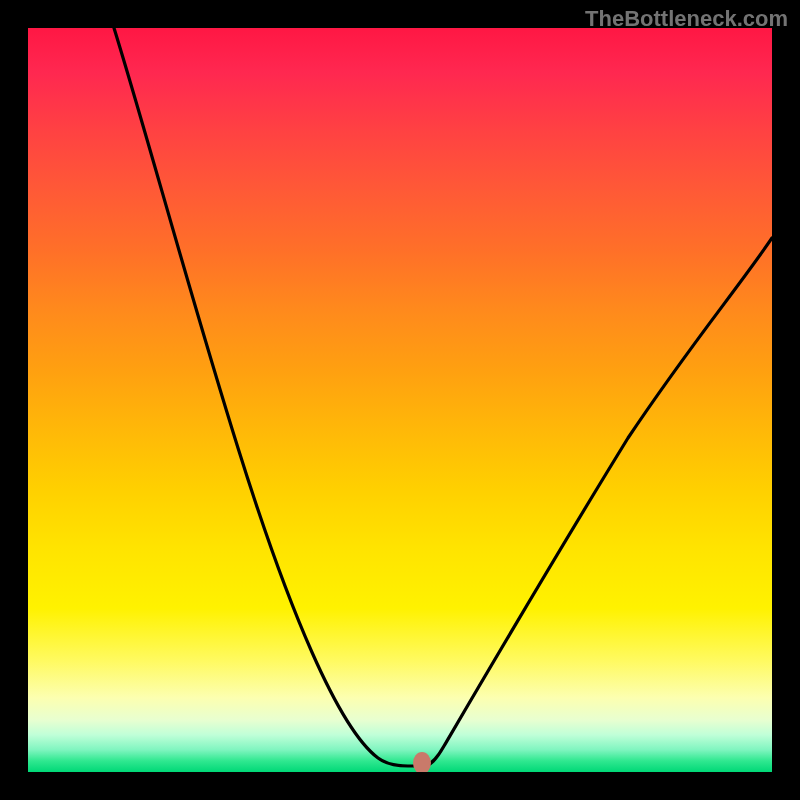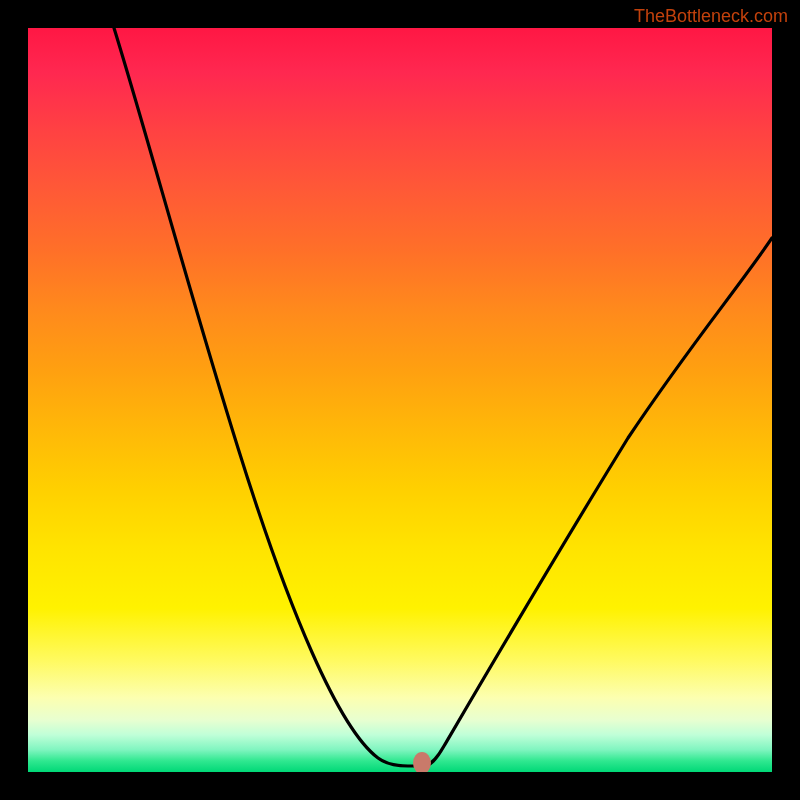--- a/index.html
+++ b/index.html
@@ -7,23 +7,23 @@
     width: 800px;
     height: 800px;
     background: #000;
     position: relative;
     font-family: Arial, sans-serif;
   }
   .attribution {
     position: absolute;
     top: 6px;
     right: 12px;
-    color: #c2410c;
-    font-size: 18px;
-    font-weight: 400;
+    color: #737373;
+    font-size: 22px;
+    font-weight: 700;
     z-index: 10;
   }
   .plot-area {
     position: absolute;
     left: 28px;
     top: 28px;
     width: 744px;
     height: 744px;
     overflow: hidden;
   }

